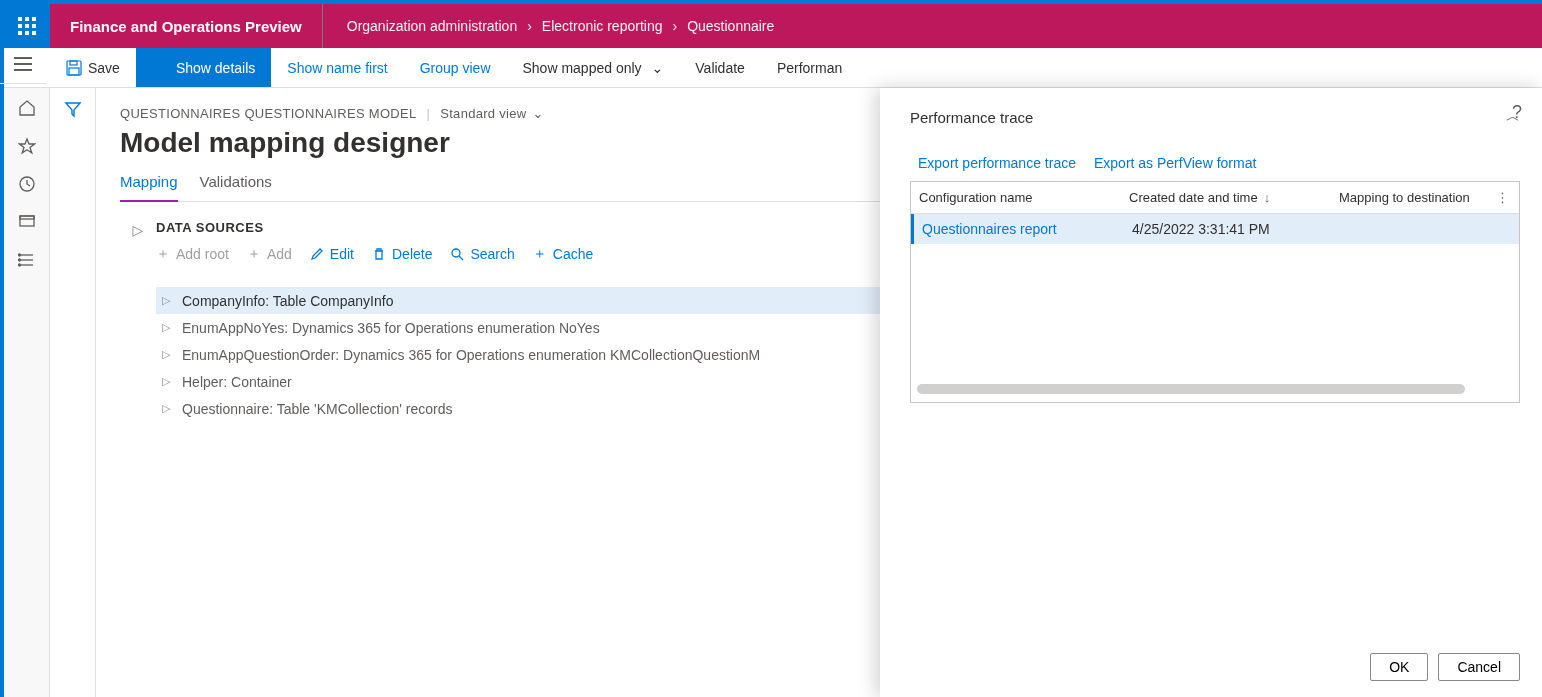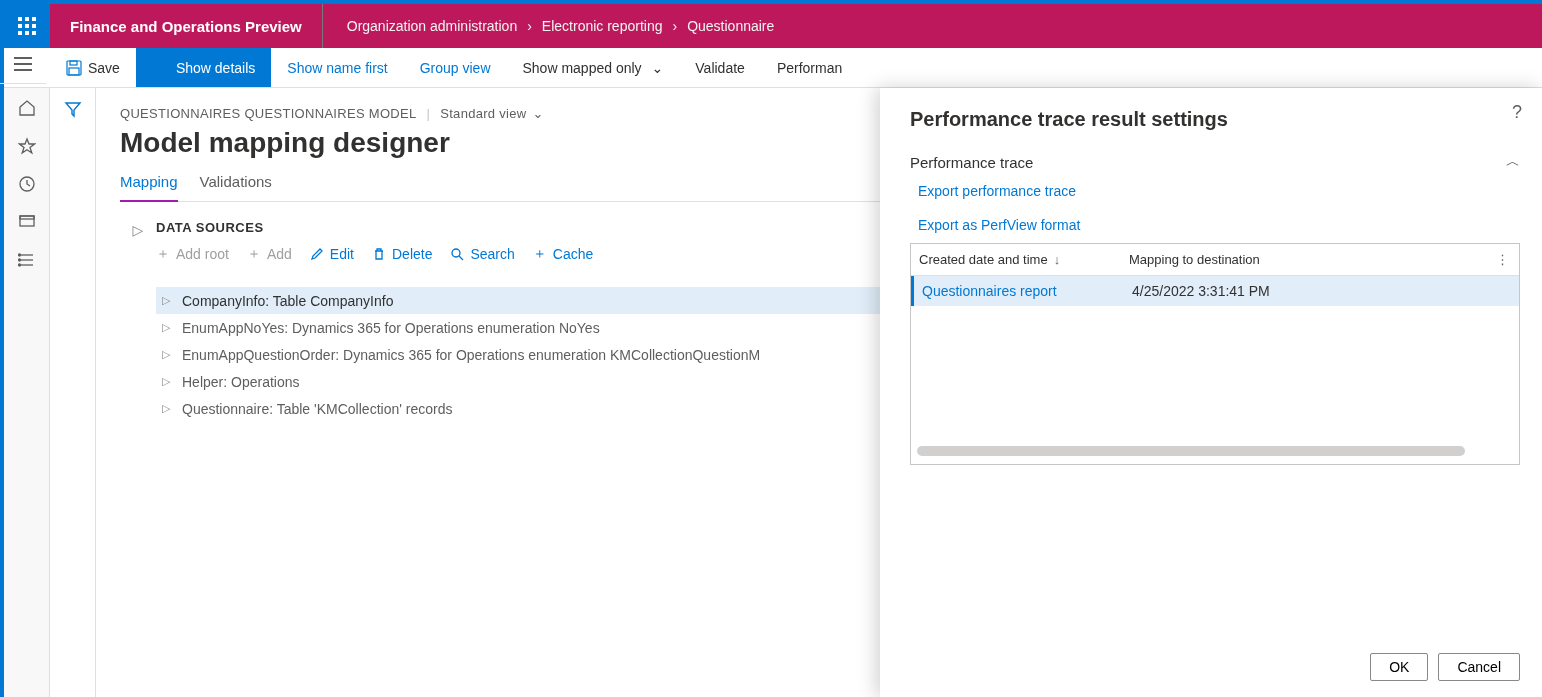--- a/index.html
+++ b/index.html
@@ -54,21 +54,21 @@
   .tree-row.selected { background:#e1edf9; color:#323130; }
   .tree-row .caret { width:10px; color:#888; font-size:11px;}
 
   
   .panel { position:absolute; top:0; right:0; bottom:0; width:662px; background:#fff; box-shadow:-4px 0 18px rgba(0,0,0,.18); display:flex; flex-direction:column; padding:20px 22px 16px 30px;}
   .panel-help { position:absolute; right:20px; top:14px; color:#605e5c; font-size:18px; cursor:pointer;}
   .panel-title { font-size:20px; font-weight:600; margin-bottom:22px;}
   .section-head { display:flex; align-items:center; justify-content:space-between; cursor:pointer;}
   .section-head .label { font-size:15px; color:#323130;}
   .section-head .arrow { color:#605e5c; }
-  .panel-links { display:flex; gap:18px; margin:12px 0 10px 8px;flex-direction:column;}
+  .panel-links { display:flex; gap:18px; margin:29px 0 10px 8px;}
   .panel-links a { color:#0078d4; font-size:14px; text-decoration:none; cursor:pointer;}
 
   .grid { border:1px solid #c8c6c4; height:222px; display:flex; flex-direction:column; position:relative; overflow:hidden;}
   .grid-head { display:flex; align-items:center; height:32px; border-bottom:1px solid #e1dfdd; font-size:13px; color:#323130;}
   .gh { padding:0 8px; display:flex; align-items:center; gap:6px; height:100%;}
   .gh.config { width:210px; }
   .gh.date { width:210px; }
   .gh.dest { flex:1; }
   .gh .sort { color:#605e5c; }
   .grid-more { padding:0 10px; color:#605e5c; cursor:pointer;}
@@ -254,47 +254,49 @@
           <div class="tree-row">
               <span class="caret">▷</span>
               <span>EnumAppNoYes: Dynamics 365 for Operations enumeration NoYes</span>
             </div>
           <div class="tree-row">
               <span class="caret">▷</span>
               <span>EnumAppQuestionOrder: Dynamics 365 for Operations enumeration KMCollectionQuestionM</span>
             </div>
           <div class="tree-row">
               <span class="caret">▷</span>
-              <span>Helper: Operations</span>
+              <span>Helper: Container</span>
             </div>
           <div class="tree-row">
               <span class="caret">▷</span>
               <span>Questionnaire: Table 'KMCollection' records</span>
             </div>
         </div>
       </div>
     </div>
   </div>
 
   <div class="panel">
     <div class="panel-help">?</div>
-    <div class="panel-title">Performance trace result settings</div>
 
     <div class="section-head">
       <span class="label">Performance trace</span>
       <span class="arrow">︿</span>
     </div>
 
     <div class="panel-links">
       <a>Export performance trace</a>
       <a>Export as PerfView format</a>
     </div>
 
     <div class="grid">
       <div class="grid-head">
+        <div class="gh config">
+            <span>Configuration name</span>
+          </div>
         <div class="gh date">
             <span>Created date and time</span>
             <span class="sort">↓</span>
           </div>
         <div class="gh dest">
             <span>Mapping to destination</span>
           </div>
         <div class="grid-more">⋮</div>
       </div>
       <div class="grid-row sel">

